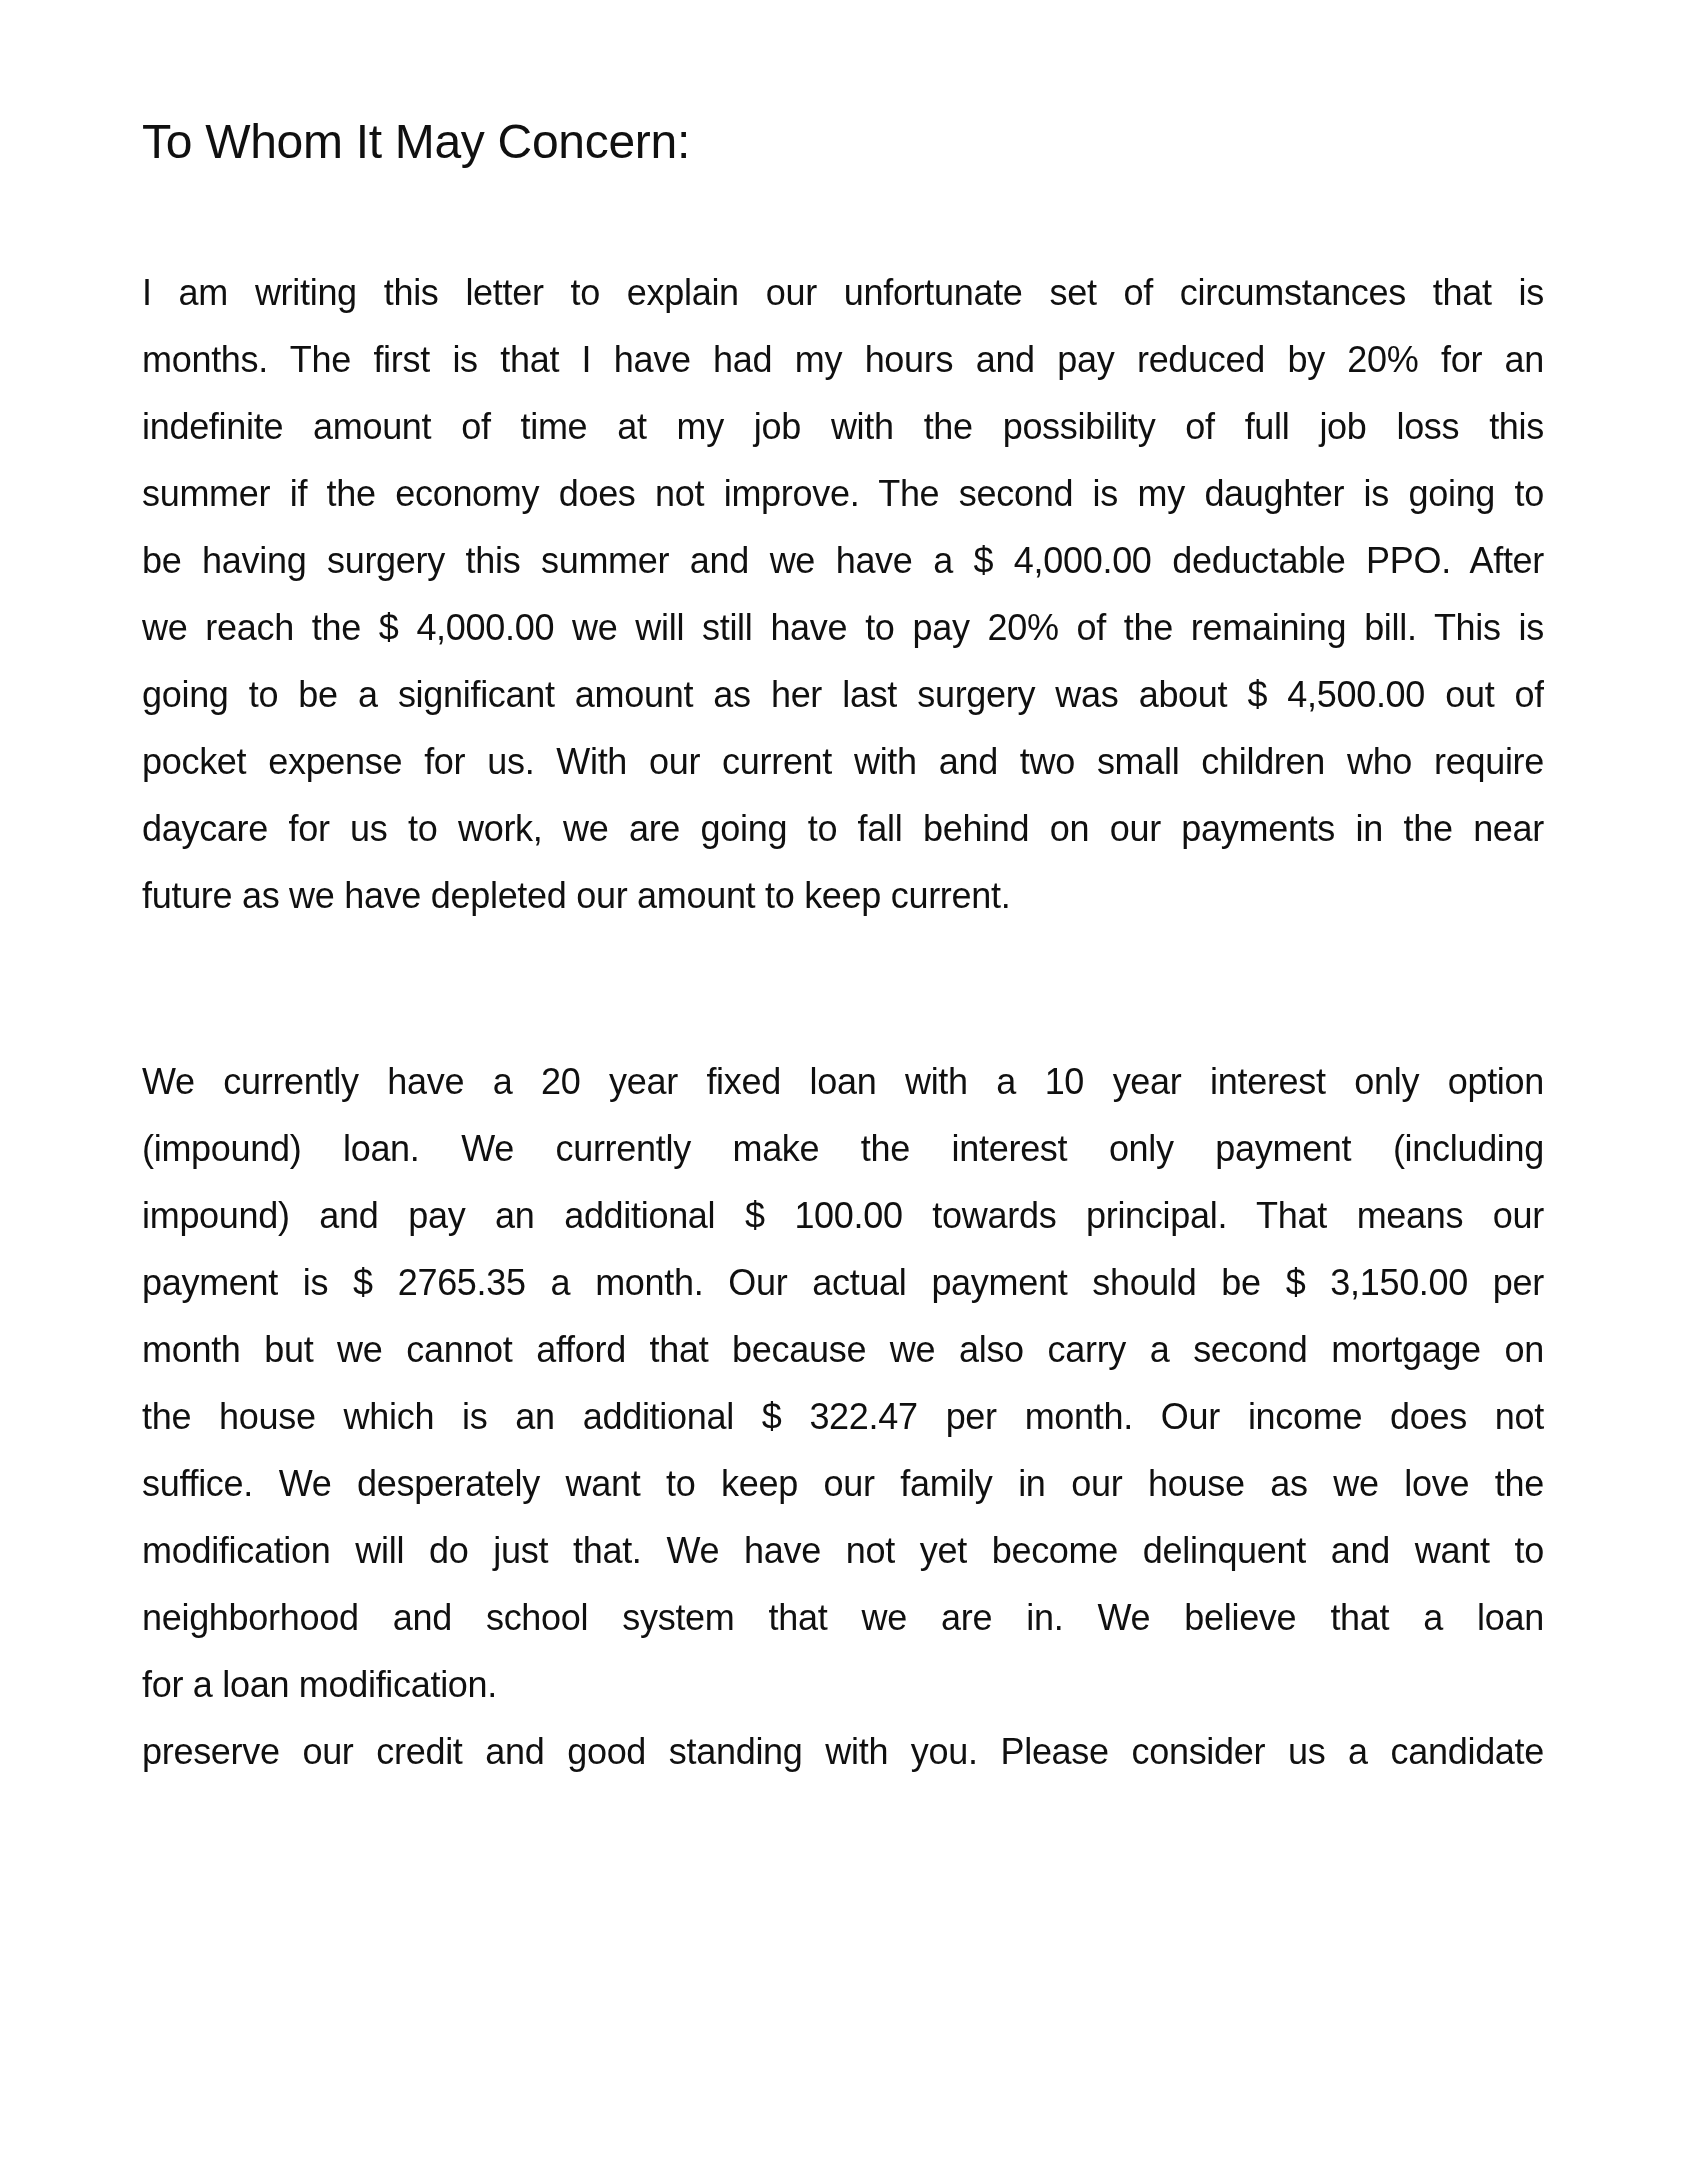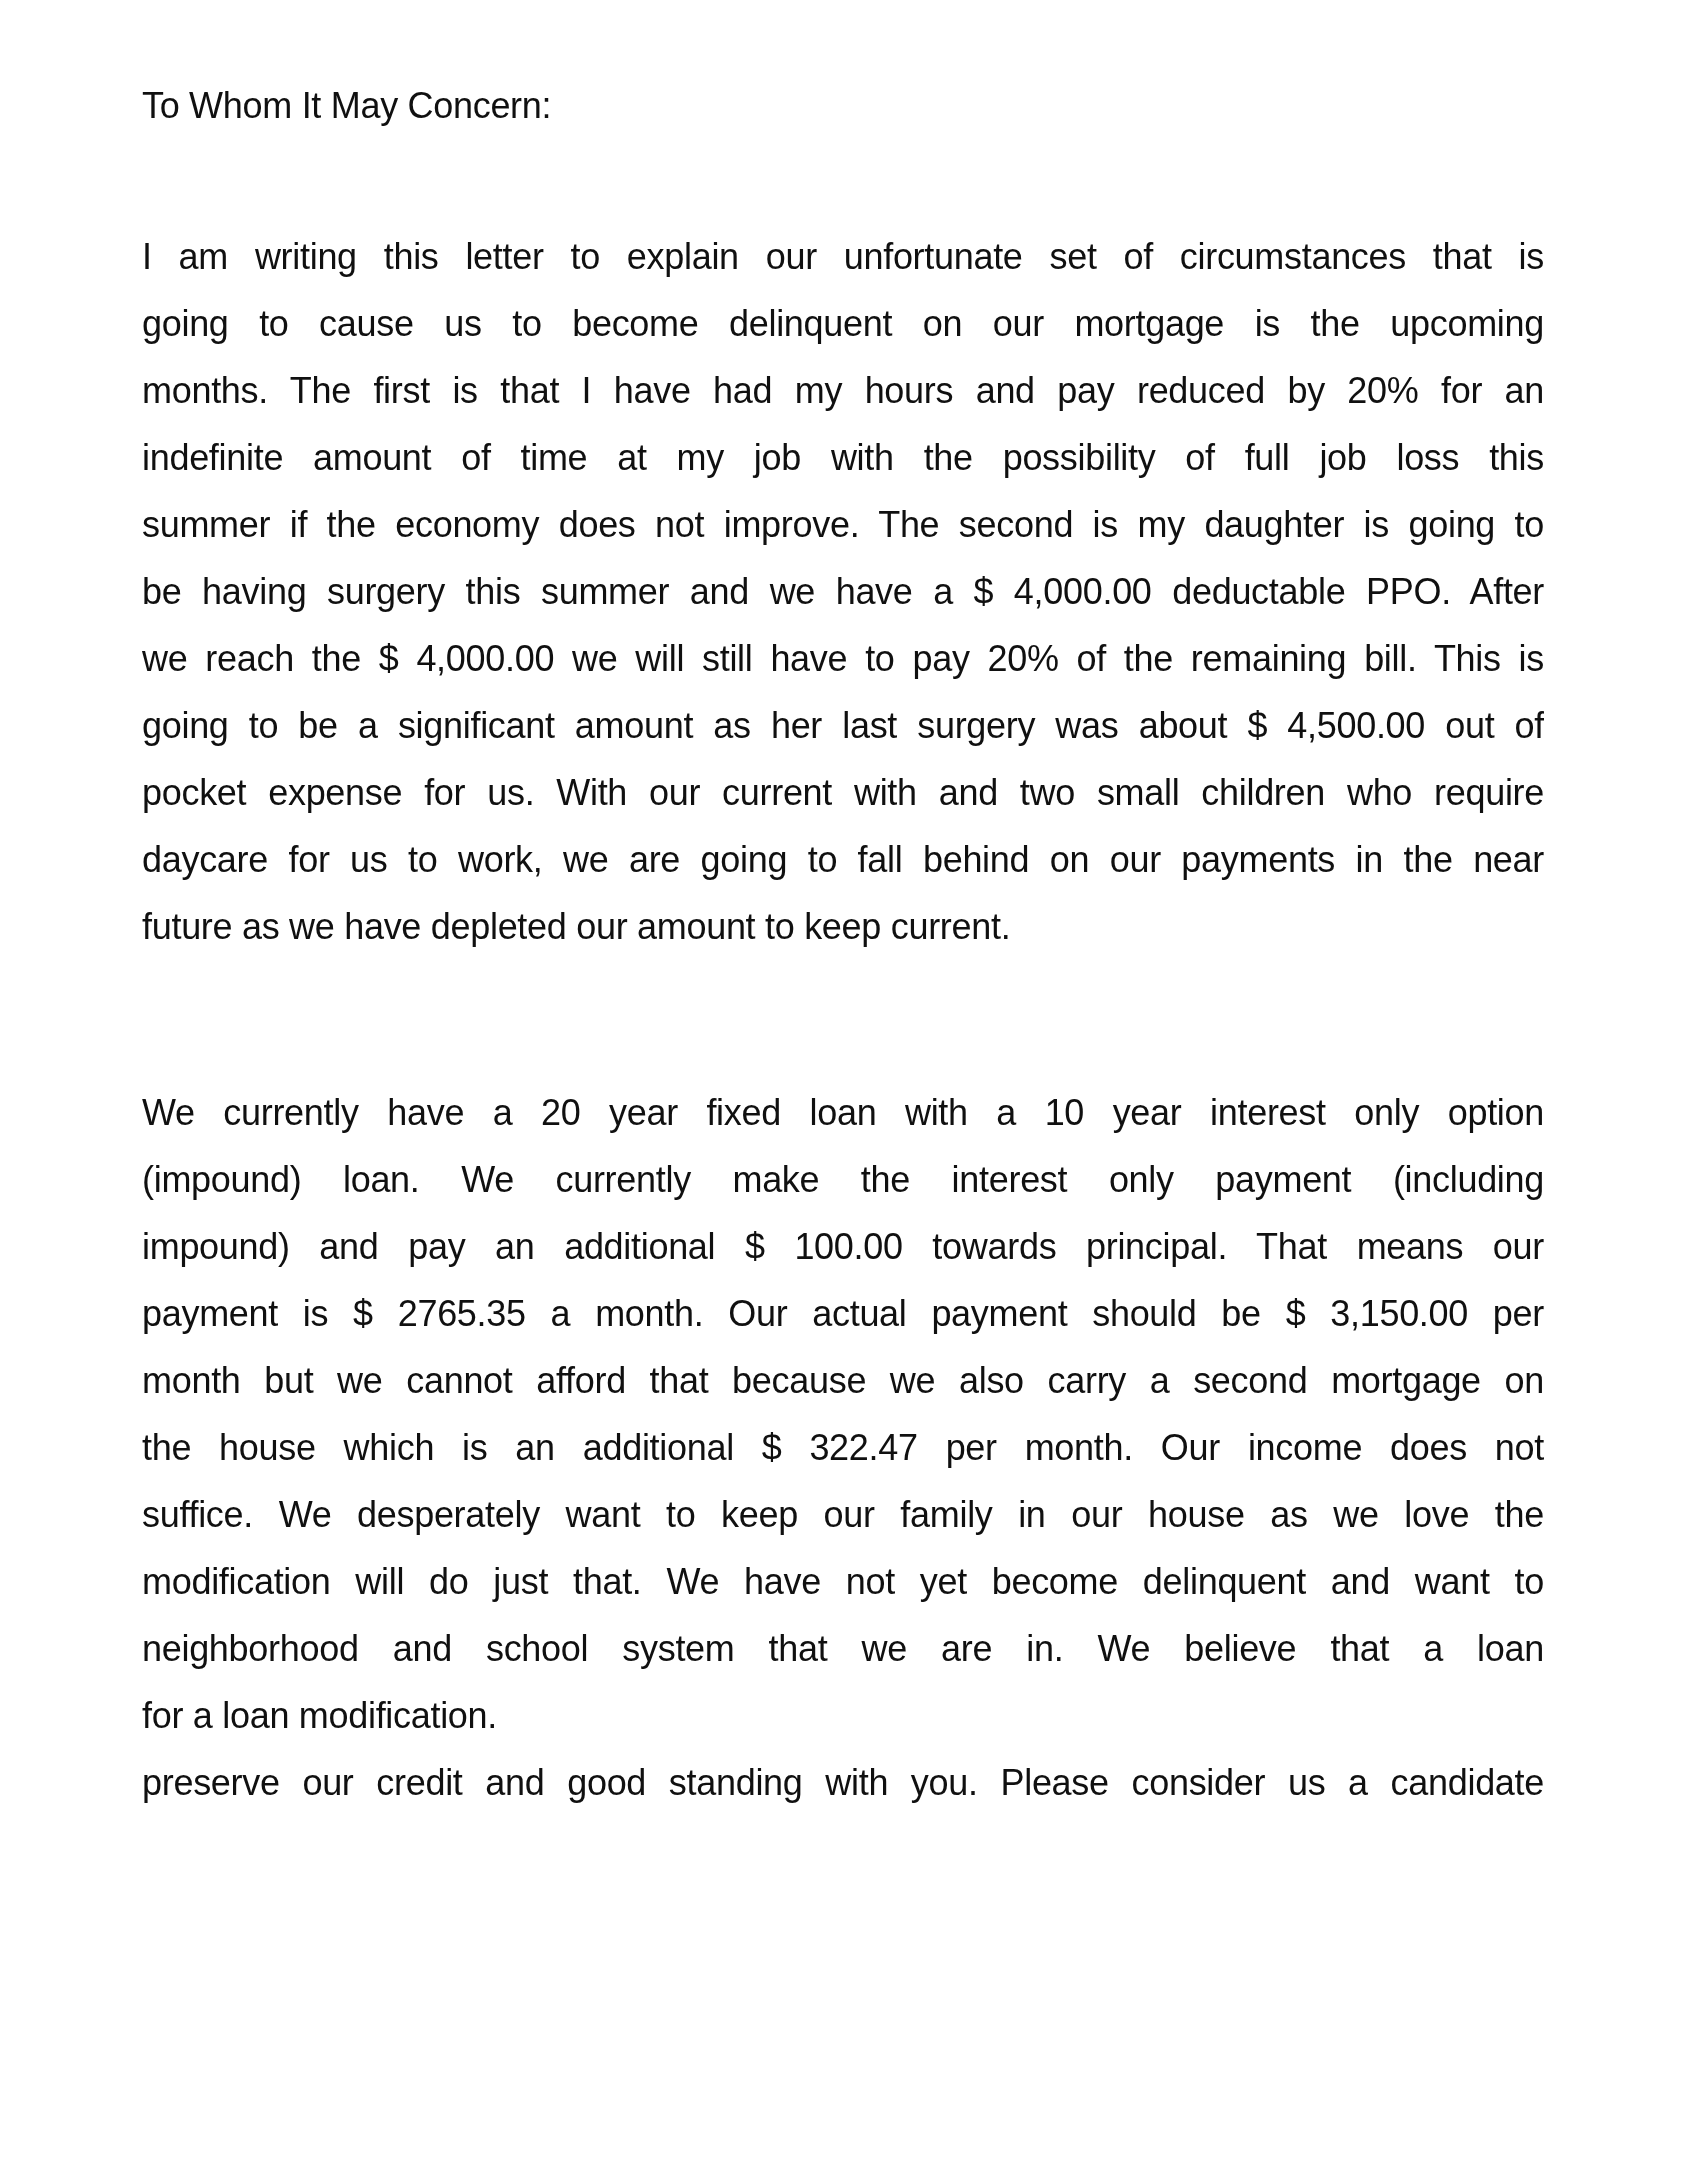--- a/index.html
+++ b/index.html
@@ -12,22 +12,22 @@
     width: 1683px;
     height: 2178px;
     background: #ffffff;
     color: #101010;
     font-family: "Liberation Sans", "DejaVu Sans", sans-serif;
     box-sizing: border-box;
     padding: 0 139px 0 142px;
     overflow: hidden;
   }
   .salutation {
-    padding-top: 84px;
-    font-size: 36px;
+    padding-top: 120px;
+    font-size: 48px;
     line-height: 44px;
     letter-spacing: -0.3px;
     text-align: left;
     white-space: nowrap;
   }
   .para {
     font-size: 36px;
     letter-spacing: -0.3px;
   }
   .para-1 { margin-top: 95px; }
@@ -45,21 +45,20 @@
   }
 </style>
 </head>
 <body>
 
 <div class="page">
   <div class="salutation">To Whom It May Concern:</div>
 
   <div class="para para-1">
       <div class="line">I am writing this letter to explain our unfortunate set of circumstances that is</div>
-      <div class="line">going to cause us to become delinquent on our mortgage is the upcoming</div>
       <div class="line">months. The first is that I have had my hours and pay reduced by 20% for an</div>
       <div class="line">indefinite amount of time at my job with the possibility of full job loss this</div>
       <div class="line">summer if the economy does not improve. The second is my daughter is going to</div>
       <div class="line">be having surgery this summer and we have a $ 4,000.00 deductable PPO. After</div>
       <div class="line">we reach the $ 4,000.00 we will still have to pay 20% of the remaining bill. This is</div>
       <div class="line">going to be a significant amount as her last surgery was about $ 4,500.00 out of</div>
       <div class="line">pocket expense for us. With our current with and two small children who require</div>
       <div class="line">daycare for us to work, we are going to fall behind on our payments in the near</div>
       <div class="line line-last">future as we have depleted our amount to keep current.</div>
     </div>

